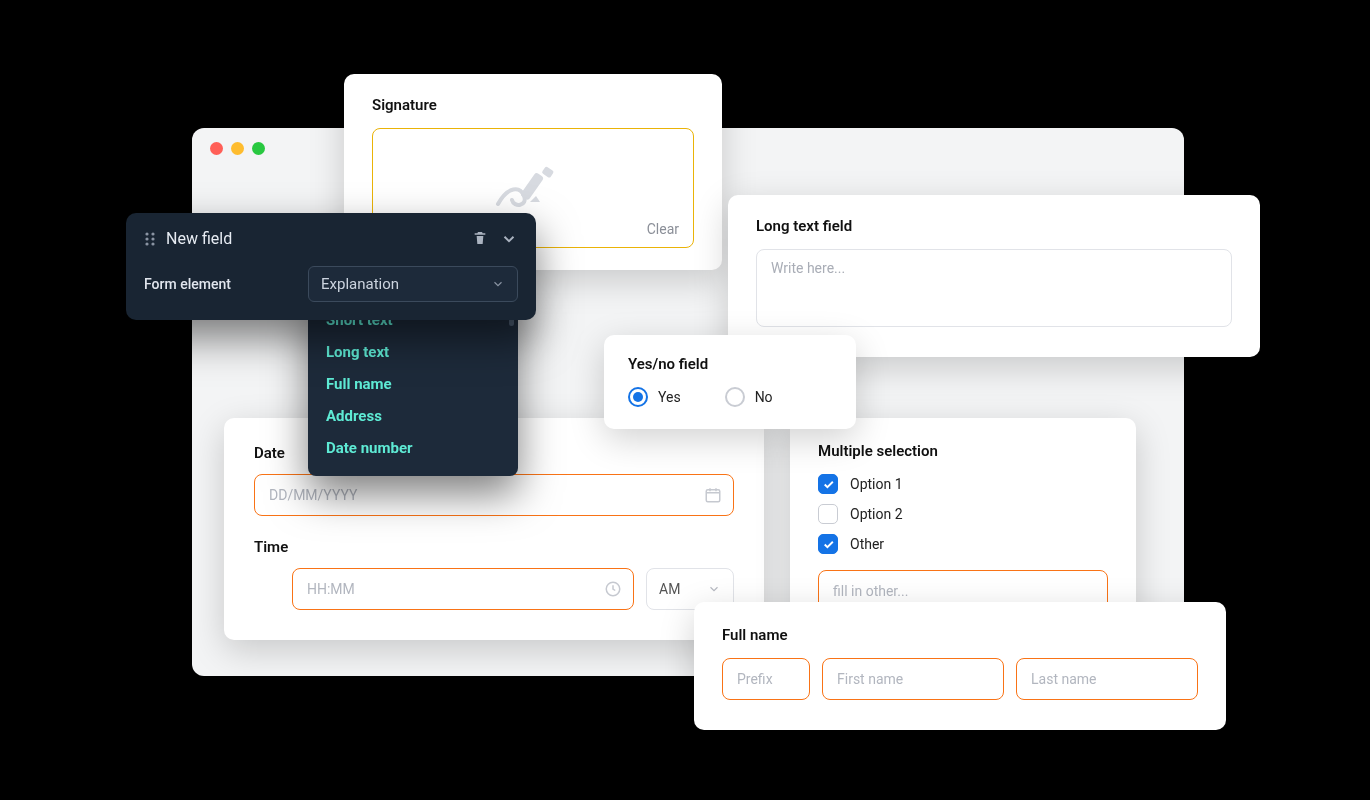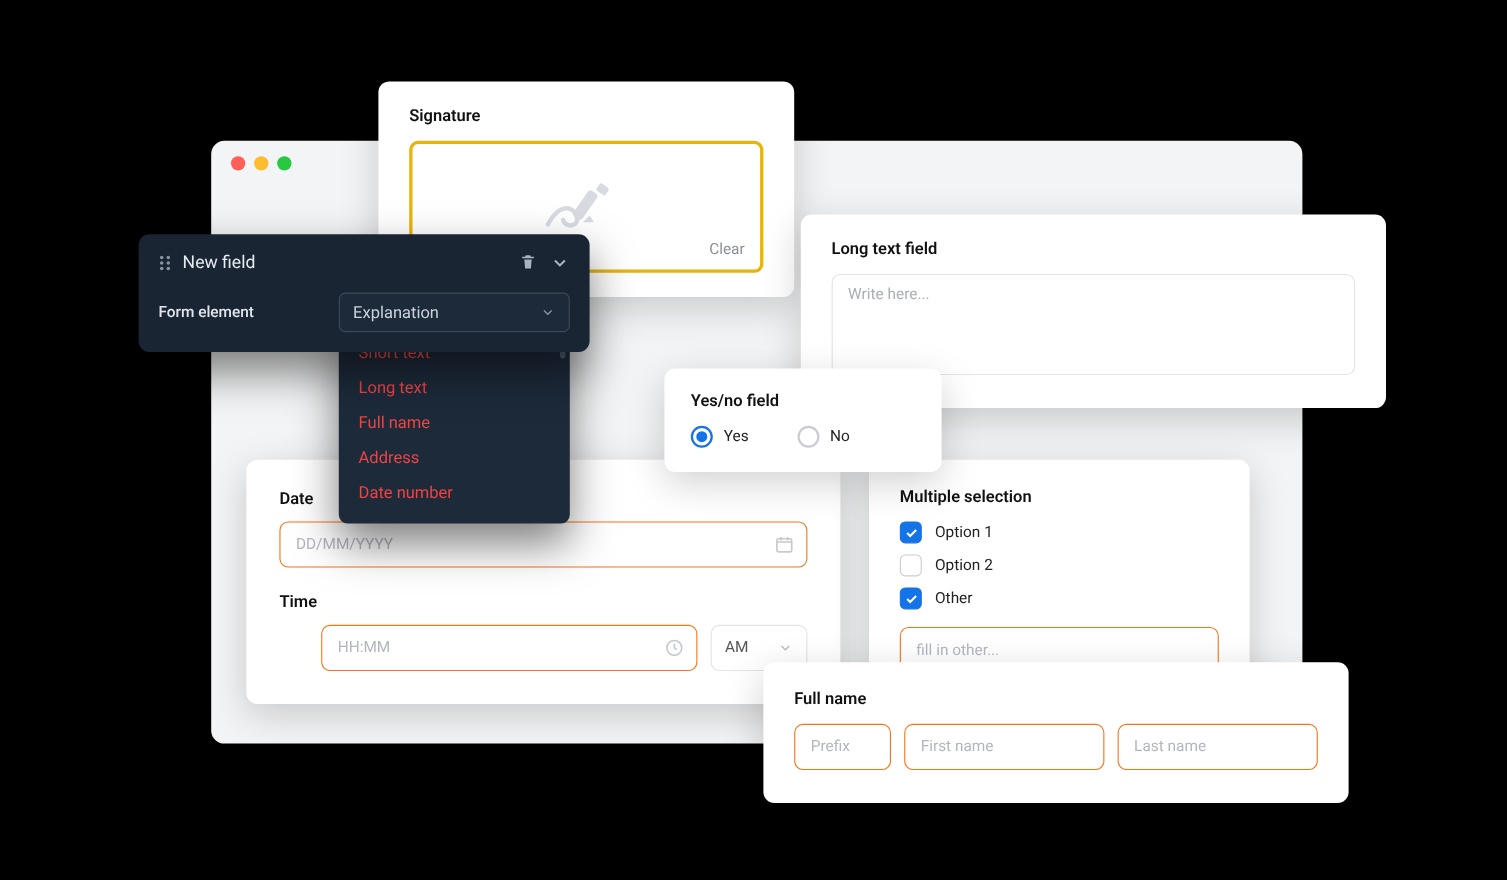--- a/index.html
+++ b/index.html
@@ -13,27 +13,27 @@
   .dot-red { background: #ff5f57; }
   .dot-yellow { background: #febc2e; }
   .dot-green { background: #28c840; }
 
   
   .card { position: absolute; background: #fff; border-radius: 10px; box-shadow: 0 10px 35px rgba(0,0,0,0.18); padding: 24px 28px; }
   .card h4 { font-size: 15px; font-weight: 600; color: #111; margin-bottom: 14px; }
 
   
   .signature-card { left: 344px; top: 74px; width: 378px; padding: 22px 28px 22px 28px; z-index: 5; }
-  .sig-box { position: relative; height: 120px; border: 3px solid #eab308; border-radius: 8px; display: flex; align-items: center; justify-content: center; }
+  .sig-box { position: relative; height: 120px; border: 1px solid #eab308; border-radius: 8px; display: flex; align-items: center; justify-content: center; }
   .sig-icon { color: #d1d4da; }
   .sig-clear { position: absolute; right: 14px; bottom: 10px; font-size: 14px; color: #8b8f98; cursor: pointer; }
 
   
   .longtext-card { left: 728px; top: 195px; width: 532px; z-index: 6; padding: 22px 28px 26px 28px; }
-  .longtext-area { width: 100%; height: 92px; border: 1px solid #e1e3e8; border-radius: 8px; padding: 10px 14px; font-size: 14px; color: #333; resize: none; }
+  .longtext-area { width: 100%; height: 78px; border: 1px solid #e1e3e8; border-radius: 8px; padding: 10px 14px; font-size: 14px; color: #333; resize: none; }
   .longtext-area::placeholder { color: #a9adb6; }
 
   
   .yesno-card { left: 604px; top: 335px; width: 252px; padding: 20px 16px 22px 24px; z-index: 9; }
   .radio-row { display: flex; gap: 44px; margin-top: 4px; }
   .radio-item { display: flex; align-items: center; gap: 10px; font-size: 14px; color: #222; }
   .radio { width: 20px; height: 20px; border-radius: 50%; border: 2px solid #c9ccd3; position: relative; display: inline-block; }
   .radio.checked { border-color: #1473e6; }
   .radio.checked::after { content: ""; position: absolute; left: 3px; top: 3px; width: 10px; height: 10px; border-radius: 50%; background: #1473e6; }
 
@@ -70,21 +70,21 @@
   .drag-icon { color: #8a94a3; display:inline-flex; }
   .dp-title { font-size: 16px; color: #e6ebf2; font-weight: 400; flex: 1; }
   .dp-actions { display: flex; gap: 12px; color: #aab3c0; }
   .dp-row { display: flex; align-items: center; margin-top: 18px; gap: 14px; }
   .dp-label { font-size: 14px; color: #e1e6ee; font-weight: 500; width: 150px; }
   .dp-select { flex: 1; height: 36px; border: 1px solid #3b4a5c; border-radius: 6px; display: flex; align-items: center; justify-content: space-between; padding: 0 12px; font-size: 15px; color: #cbd3de; background: #1d2a3a; }
   .dp-select .chev { color: #8a94a3; }
 
   
   .dropdown { position: absolute; left: 308px; top: 294px; width: 210px; background: #1d2a3a; border-radius: 0 0 8px 8px; z-index: 19; padding: 10px 0 12px 0; box-shadow: 0 18px 40px rgba(0,0,0,0.5); }
-  .dropdown-item { padding: 7px 18px; font-size: 15px; color: #ef4444; cursor: pointer; }
+  .dropdown-item { padding: 7px 18px; font-size: 15px; color: #5eead4; cursor: pointer; font-weight: bold; }
   .dropdown .scroll-thumb { position: absolute; right: 4px; top: 10px; width: 5px; height: 22px; background: #4a5a6e; border-radius: 3px; }
 
   svg { display: block; }
 </style>
 </head>
 <body>
 
 <div class="stage">
 
   <div class="mac-window">

